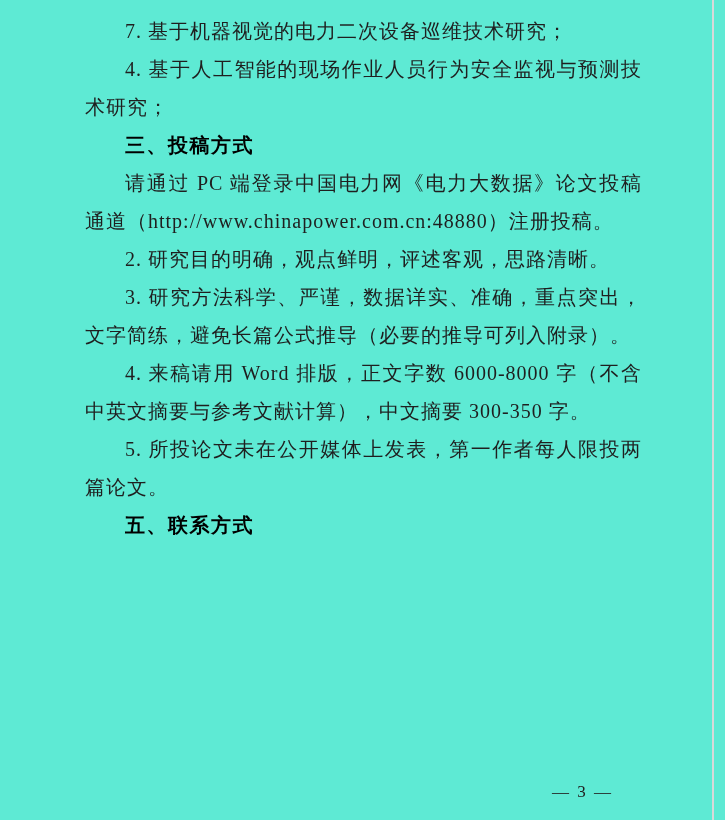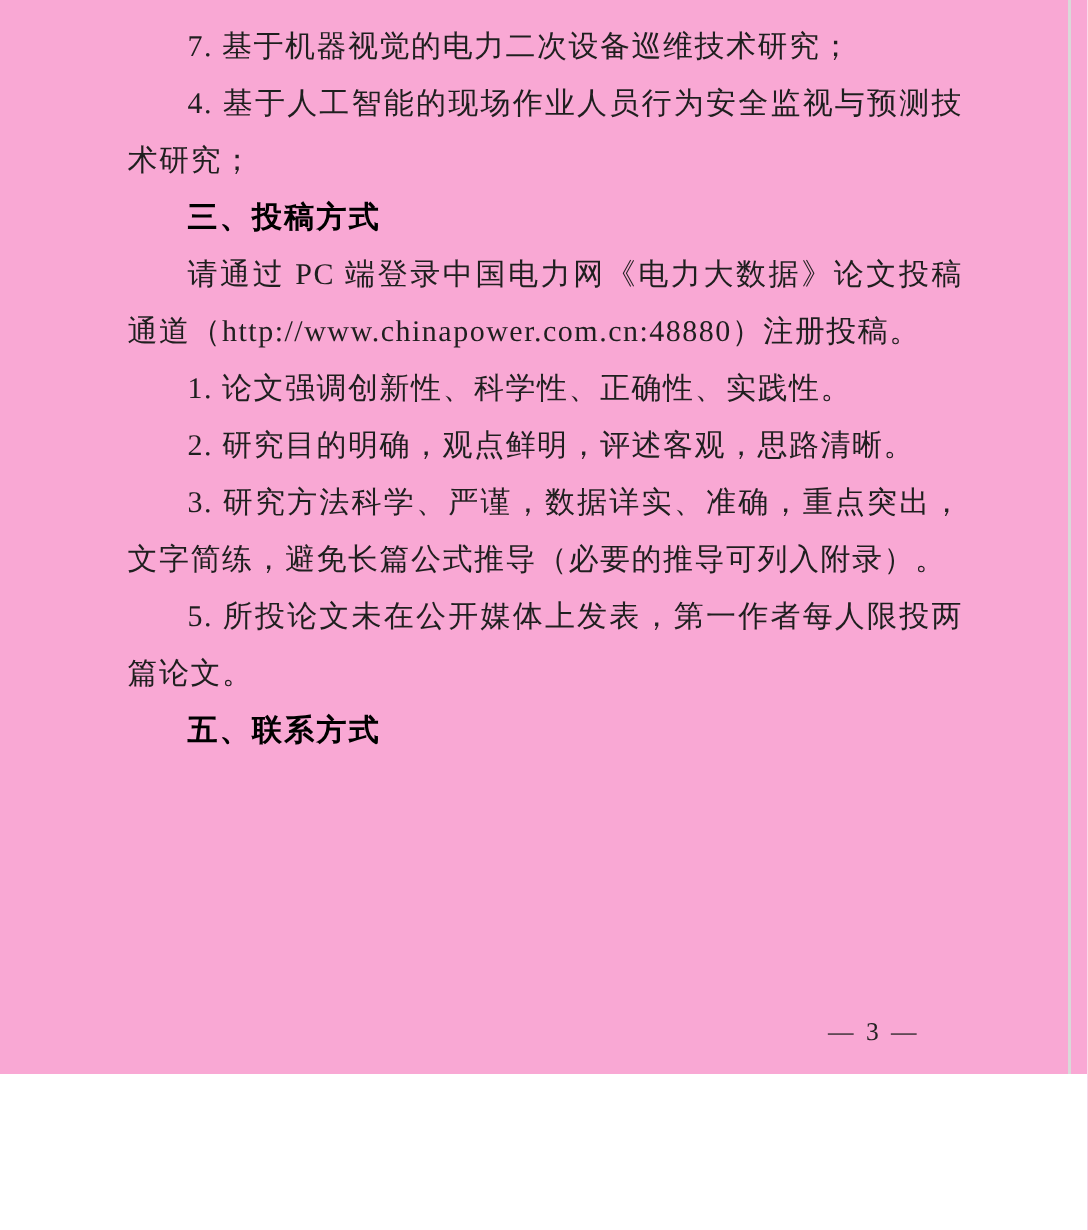--- a/index.html
+++ b/index.html
@@ -3,22 +3,22 @@
 <meta charset="utf-8">
 <style>
   html, body {
     margin: 0;
     padding: 0;
     background: #ffffff;
   }
   .page {
     position: relative;
     width: 725px;
-    height: 716px;
-    background: #f9a8d4;
+    height: 820px;
+    background: #5eead4;
     overflow: hidden;
     font-family: "Liberation Serif", "DejaVu Serif", serif;
     color: #1f1f1f;
   }
   .scan-edge {
     position: absolute;
     top: 0;
     bottom: 0;
     left: 712px;
     width: 2px;
@@ -69,26 +69,26 @@
     <p class="body-par">7. 基于机器视觉的电力二次设备巡维技术研究；</p>
 
     <p class="body-par">4. 基于人工智能的现场作业人员行为安全监视与预测技术研究；</p>
 
 
     <h2 class="heading">三、投稿方式</h2>
 
     <p class="body-par">请通过 PC 端登录中国电力网《电力大数据》论文投稿通道（http://www.chinapower.com.cn:48880）注册投稿。</p>
 
 
-    <p class="body-par">1. 论文强调创新性、科学性、正确性、实践性。</p>
 
     <p class="body-par">2. 研究目的明确，观点鲜明，评述客观，思路清晰。</p>
 
     <p class="body-par">3. 研究方法科学、严谨，数据详实、准确，重点突出，文字简练，避免长篇公式推导（必要的推导可列入附录）。</p>
 
+    <p class="body-par">4. 来稿请用 Word 排版，正文字数 6000-8000 字（不含中英文摘要与参考文献计算），中文摘要 300-350 字。</p>
 
     <p class="body-par">5. 所投论文未在公开媒体上发表，第一作者每人限投两篇论文。</p>
 
 
     <h2 class="heading">五、联系方式</h2>
 
 
   </div>
 
   <div class="page-number">— 3 —</div>

